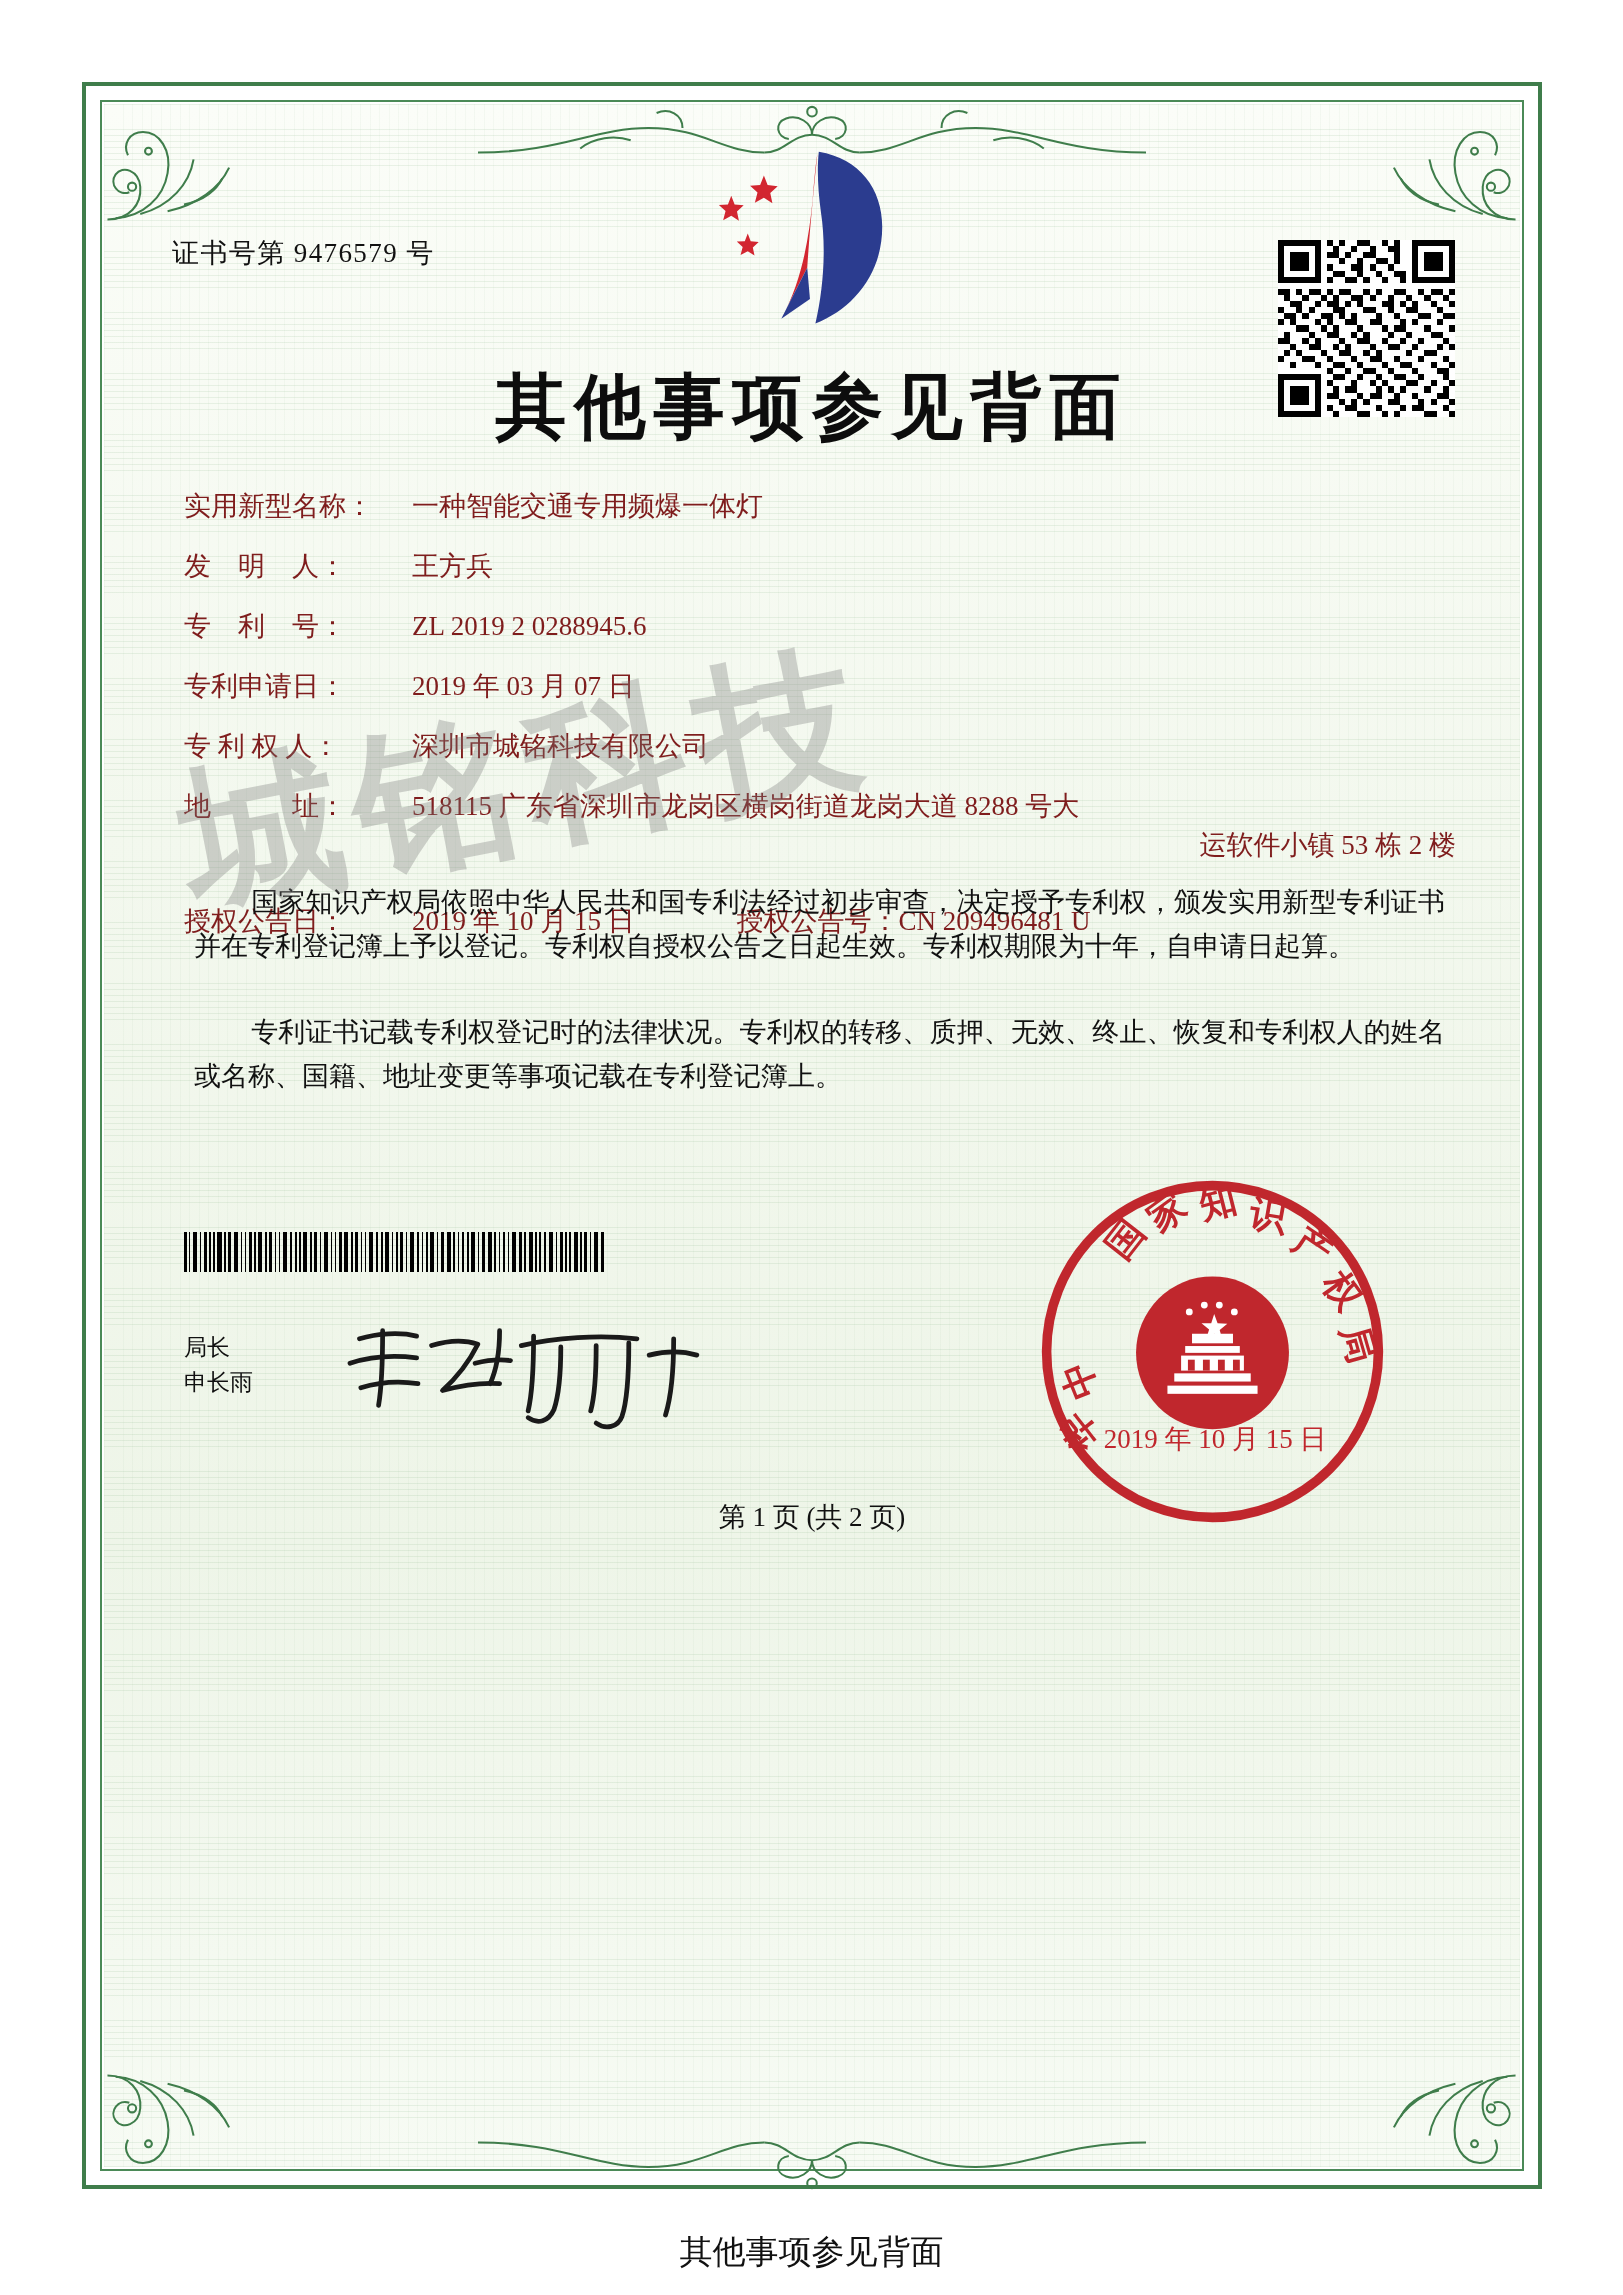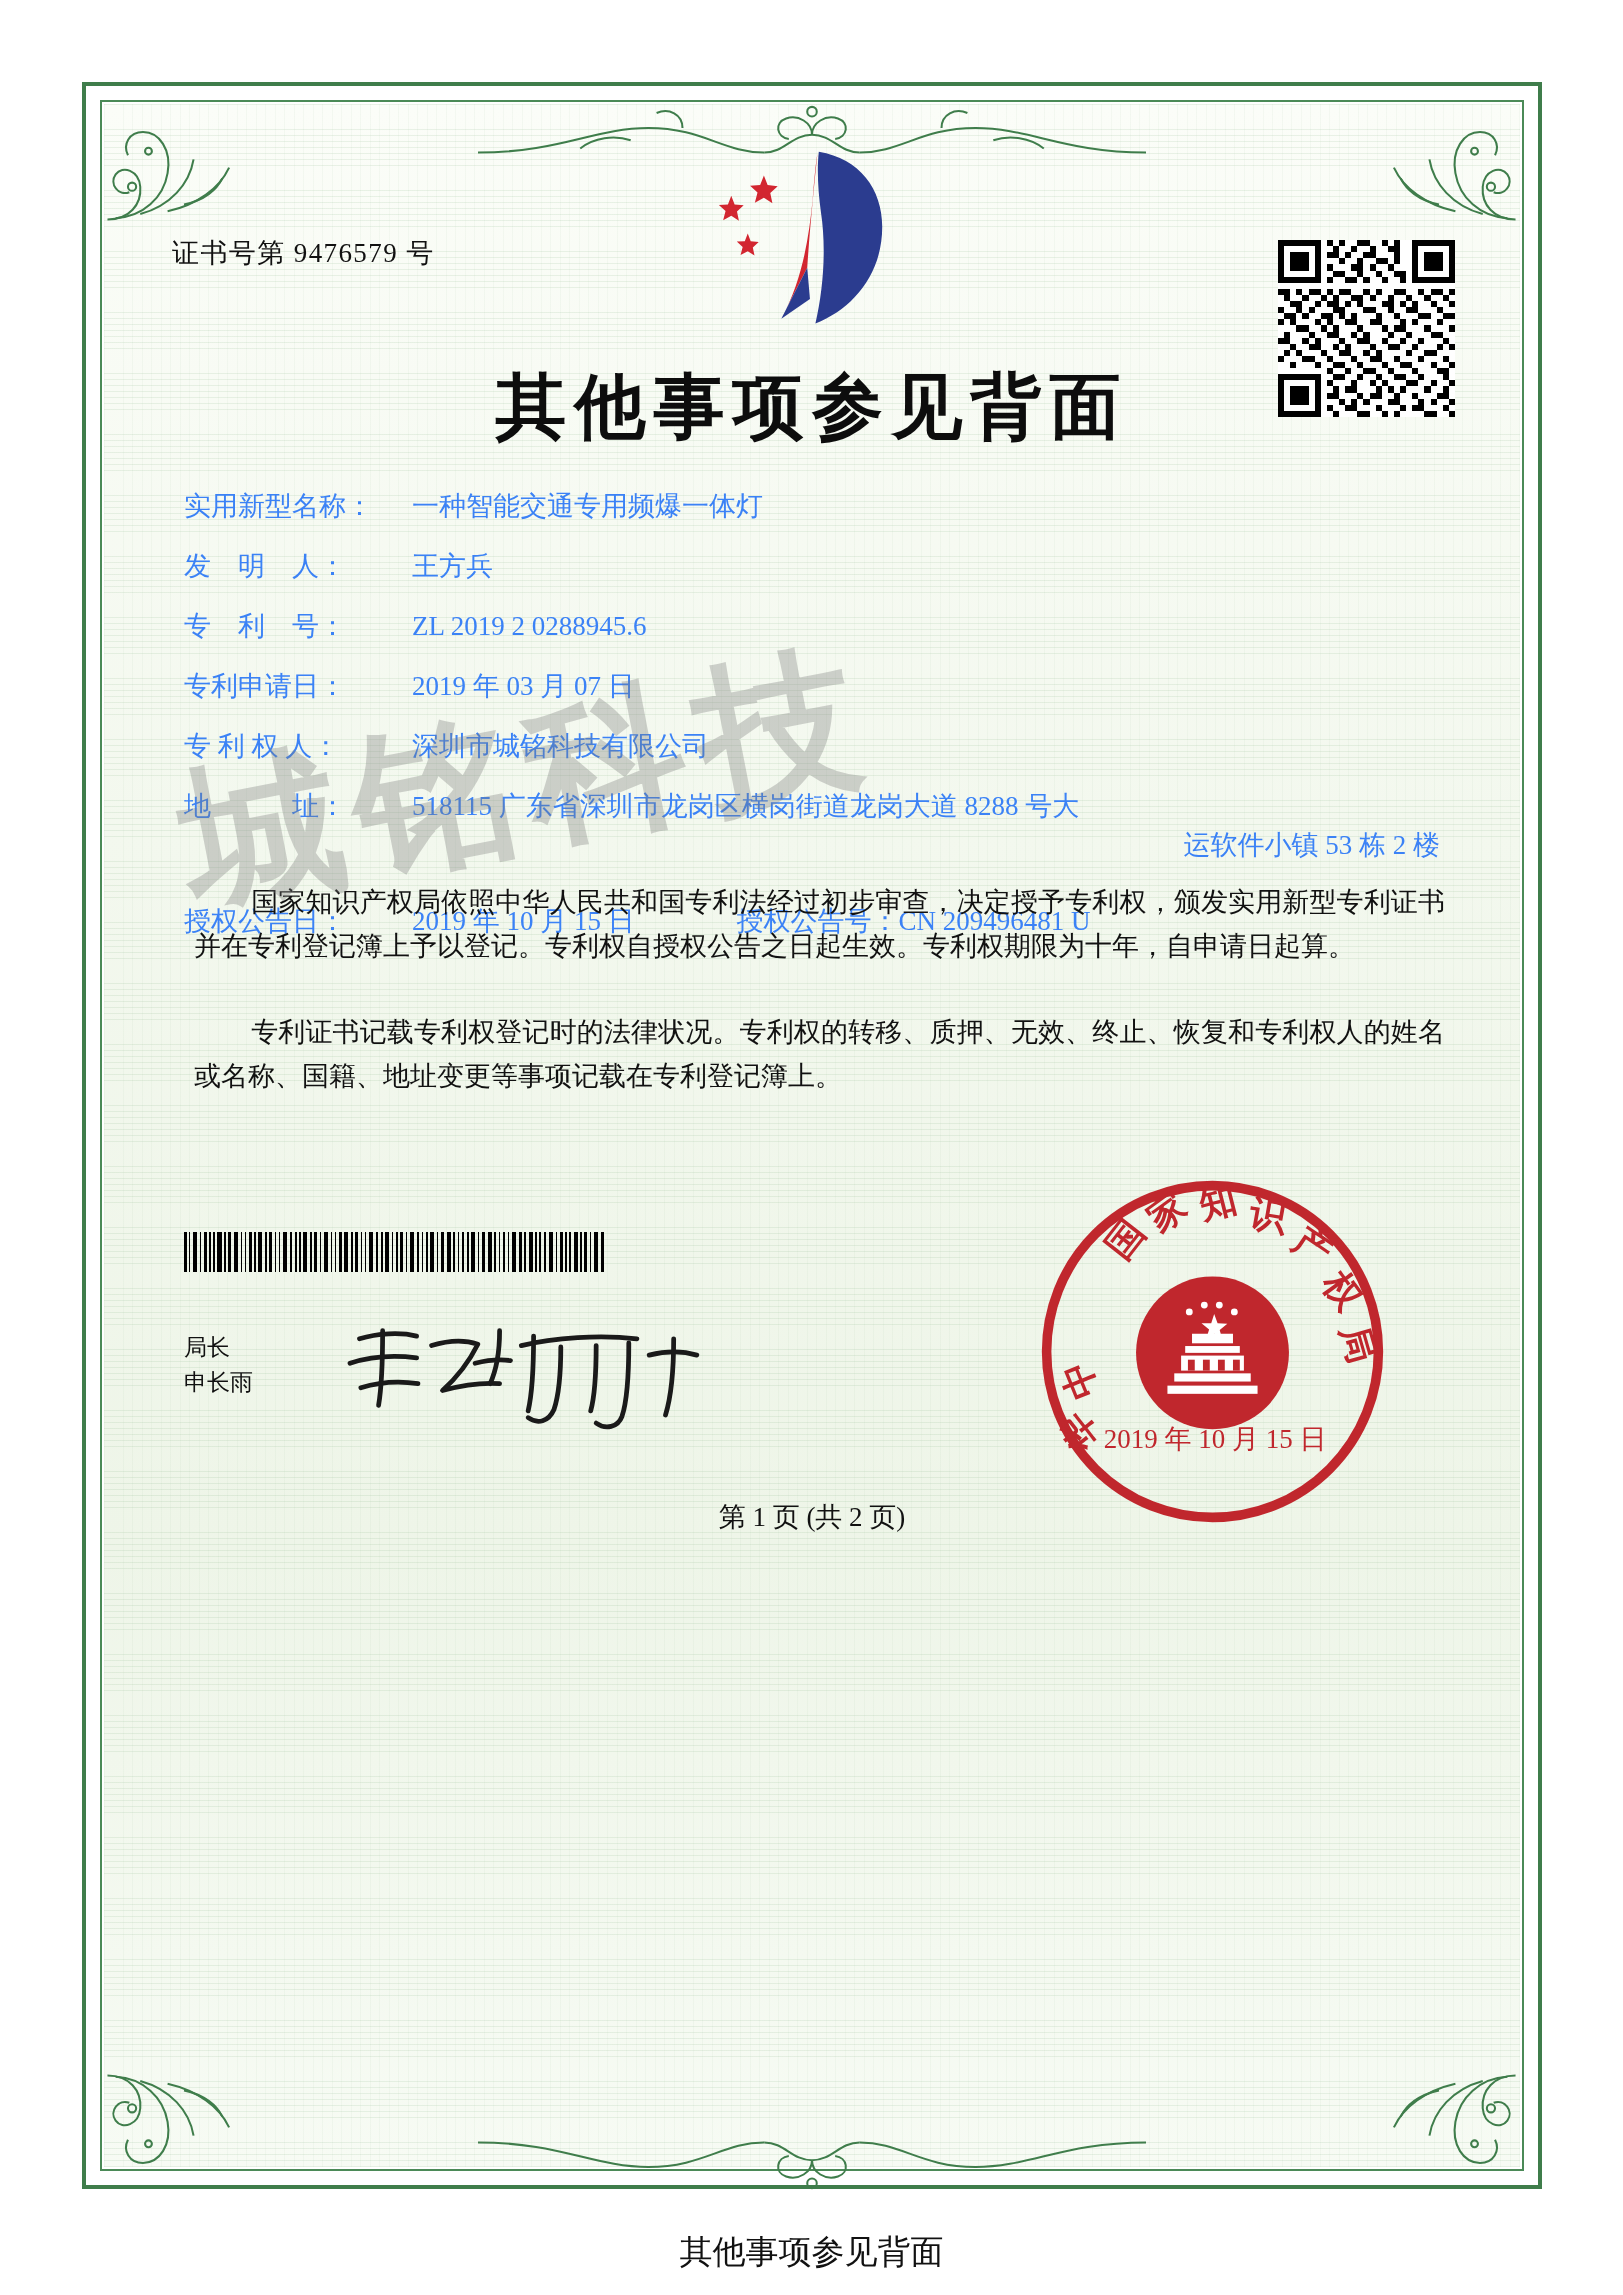--- a/index.html
+++ b/index.html
@@ -156,24 +156,24 @@
     font-size: 71px;
     font-weight: bold;
     letter-spacing: 8.2px;
     color: #0d0d0d;
     font-family: "Liberation Serif", "DejaVu Serif", serif;
   }
 
   .fields {
     position: absolute;
     left: 80px;
-    right: 80px;
+    right: 64px;
     top: 389px;
     font-size: 27px;
-    color: #3b82f6;
+    color: #7f1d1d;
     line-height: 1.0;
   }
   .field-row {
     display: block;
     margin-bottom: 33px;
     white-space: nowrap;
   }
   .field-label {
     display: inline-block;
     font-size: 27px;

